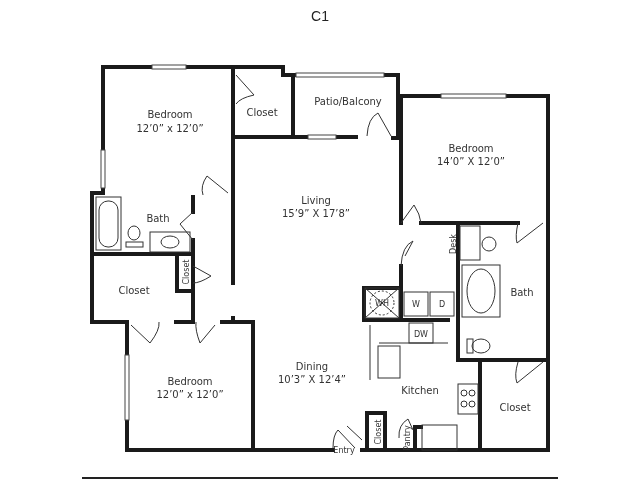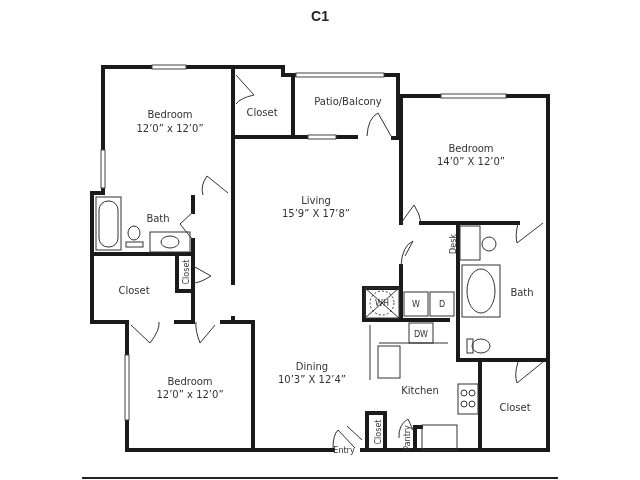--- a/index.html
+++ b/index.html
@@ -1,17 +1,17 @@
 <!DOCTYPE html>
 <html><head>
 <meta charset="utf-8">
 <style>
   html, body { margin:0; padding:0; background:#ffffff; }
   body { width:640px; height:480px; position:relative; overflow:hidden; font-family:"DejaVu Sans", sans-serif; }
-  .title { position:absolute; left:0; top:8px; width:640px; text-align:center; font-family:"Liberation Sans", sans-serif; font-weight:bold; font-size:14px; color:#222; }
+  .title { position:absolute; left:0; top:8px; width:640px; text-align:center; font-family:"Liberation Sans", sans-serif; font-weight:normal; font-size:14px; color:#222; }
   svg { position:absolute; left:0; top:0; }
   .wall { stroke:#1a1a1a; stroke-width:4; fill:none; stroke-linecap:square; }
   .thin { stroke:#333; stroke-width:1; fill:none; }
   .win { fill:#ffffff; stroke:#444; stroke-width:1; }
   .door { stroke:#333; stroke-width:1; fill:none; }
   .lbl { font-family:"DejaVu Sans", sans-serif; font-size:10px; fill:#333; text-anchor:middle; }
   .lbl-sm { font-family:"DejaVu Sans", sans-serif; font-size:8px; fill:#333; text-anchor:middle; }
   .base { stroke:#222; stroke-width:2; }
 </style>
 </head>

